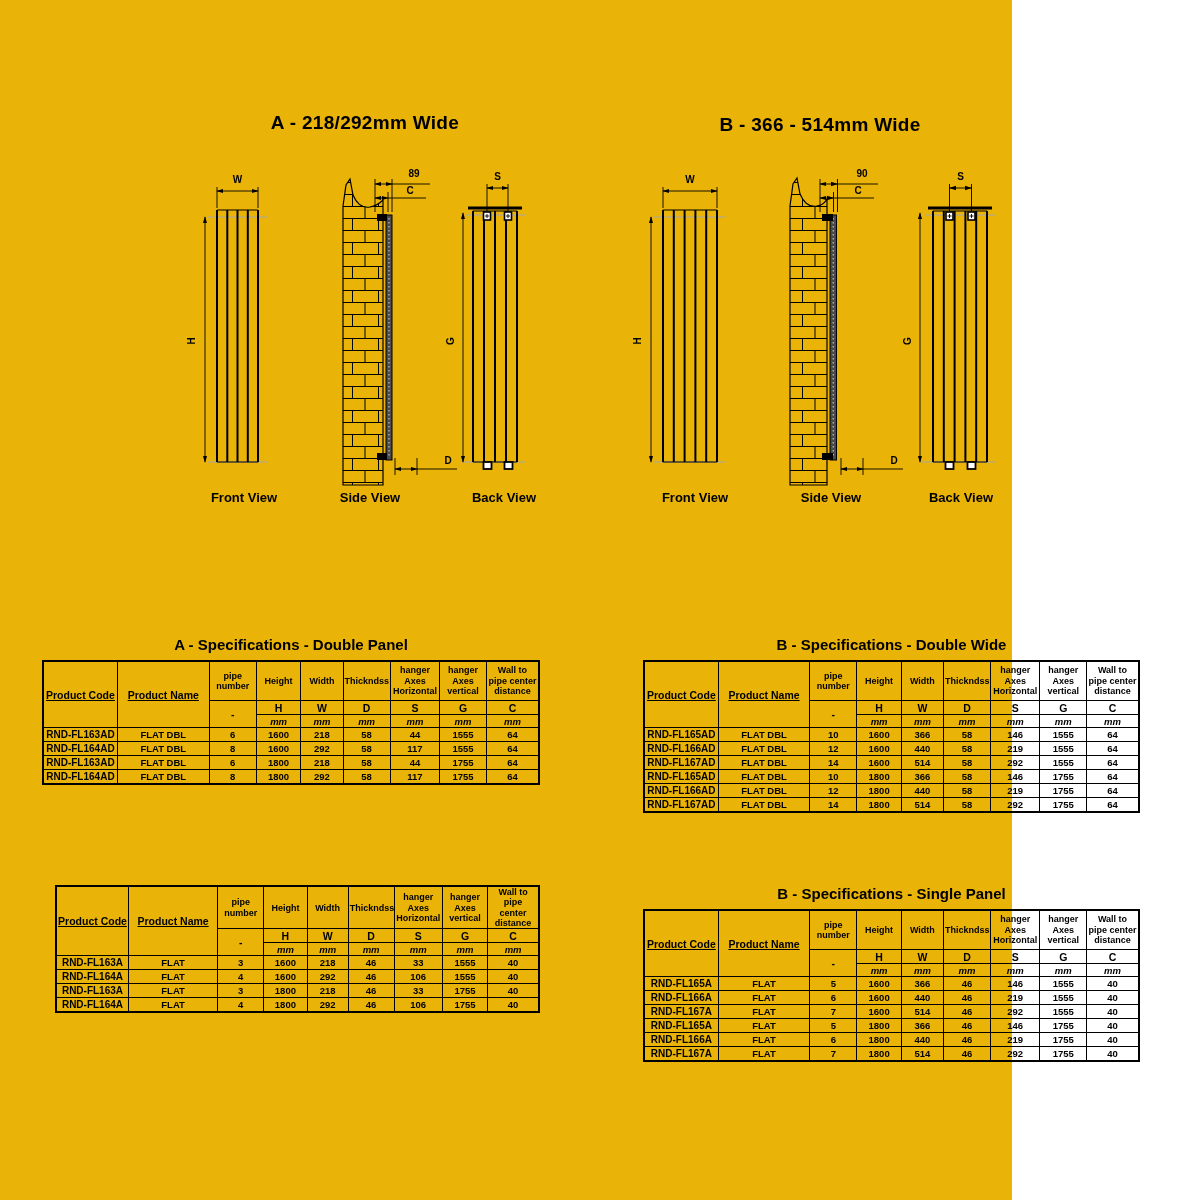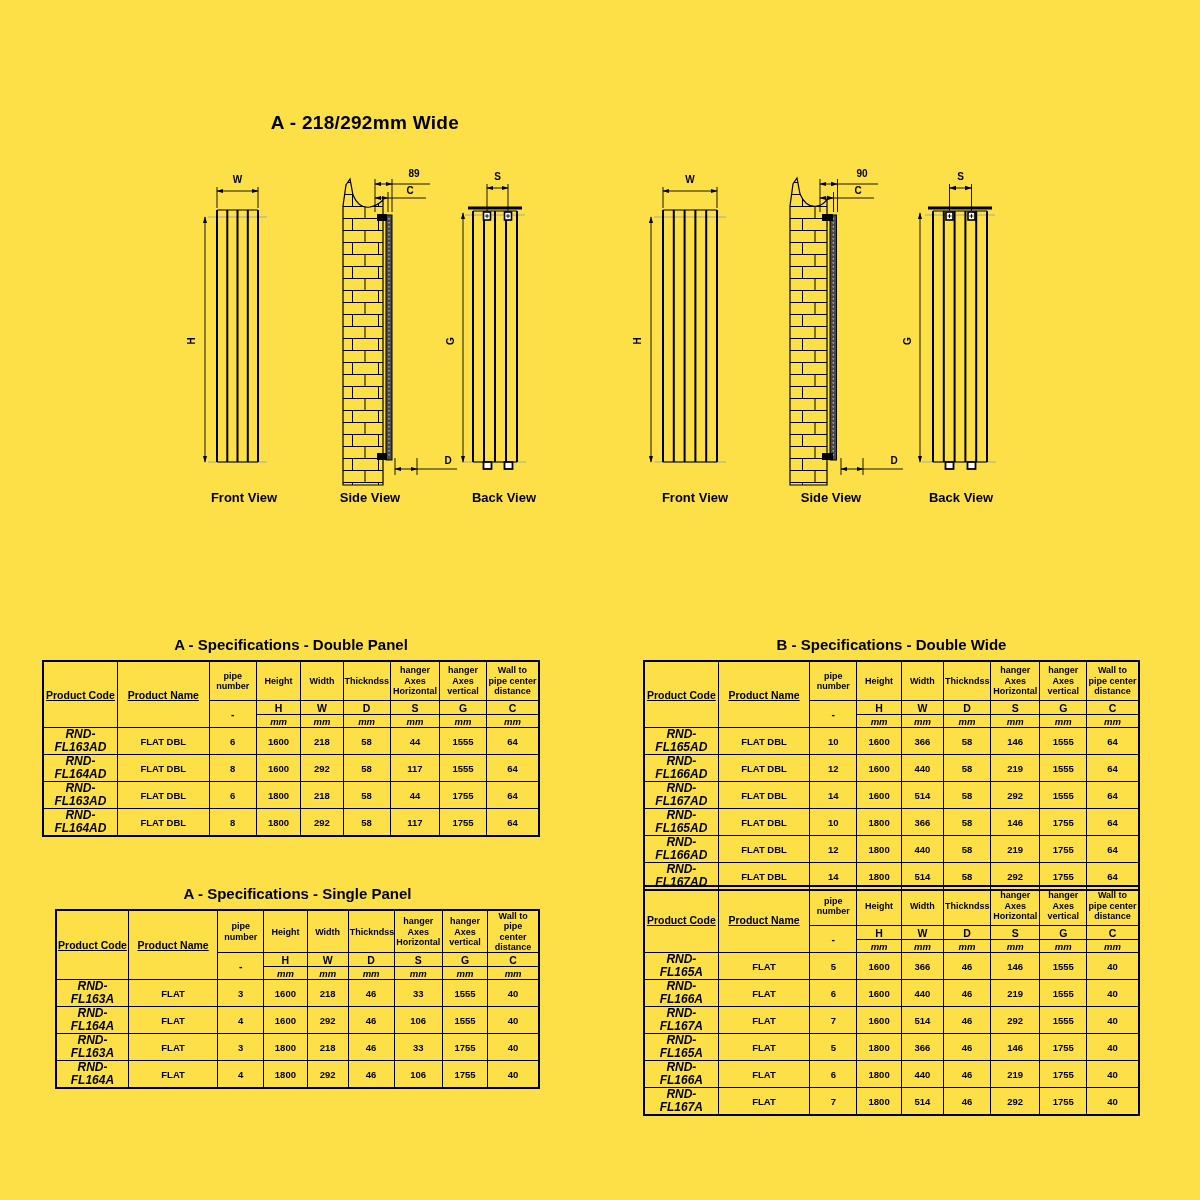--- a/index.html
+++ b/index.html
@@ -1,18 +1,18 @@
 <!DOCTYPE html>
 <html><head>
 <meta charset="utf-8">
 <style>
   html,body { margin:0; padding:0; background:#ffffff; }
   body { width:1200px; height:1200px; position:relative; overflow:hidden;
          font-family:"Liberation Sans", sans-serif; color:#000; }
-  .page { position:absolute; left:0; top:0; width:1200px; height:1200px; background:#fde047; }
+  .page { position:absolute; left:0; top:0; width:1012px; height:1200px; background:#eab308; }
 
   .sec-title { position:absolute; text-align:center; font-size:19px; font-weight:bold; letter-spacing:.3px; }
   .title-a { left:170px; top:112px; width:390px; }
   .title-b { left:620px; top:114px; width:400px; }
 
   .svg-a { position:absolute; left:170px; top:158px; }
   .svg-b { position:absolute; left:620px; top:158px; }
 
   svg text { font-family:"Liberation Sans", sans-serif; fill:#000; font-weight:bold; }
   .dim-text { font-size:10px; }
@@ -32,28 +32,29 @@
   .spec-title { font-size:15px; font-weight:bold; text-align:center; margin:0 0 7px 0; }
 
   table.spec { border-collapse:collapse; width:100%; table-layout:fixed; border:2px solid #000; }
   table.spec th, table.spec td { border:1px solid #000; text-align:center; vertical-align:middle;
        font-weight:bold; color:#000; padding:0 1px; }
   table.spec th.top  { height:38px; font-size:9px;  line-height:1.15; }
   table.spec th.big  { font-size:10.5px;text-decoration:underline; }
   table.spec th.sym  { height:13px; font-size:10.5px; }
   table.spec th.unit { height:12px; font-size:9.5px;font-style:italic; }
   table.spec td { height:13px; line-height:13px; font-size:9.5px; }
-  table.spec td.code { font-size:12px;font-style:italic; }
+  table.spec td.code { font-size:10px; }
 </style>
 </head>
 <body>
 
 <div class="page">
 
   <div class="sec-title title-a">A - 218/292mm Wide</div>
+  <div class="sec-title title-b">B - 366 - 514mm Wide</div>
 
   <svg class="svg-a" width="390" height="352" viewBox="0 0 390 352">
     <defs>
       <marker id="arrA" viewBox="0 0 10 10" refX="9" refY="5" markerWidth="8" markerHeight="8" orient="auto-start-reverse">
         <path d="M0,2 L10,5 L0,8 Z" fill="#000"></path>
       </marker>
       <pattern id="brickA" width="26" height="24" patternUnits="userSpaceOnUse">
         <path d="M0,0.5 H26 M0,12.5 H26 M13,0 V12 M0.5,12 V24" stroke="#000" stroke-width="1" fill="none"></path>
       </pattern>
     </defs>
@@ -388,21 +389,20 @@
             <td>58</td>
             <td>292</td>
             <td>1755</td>
             <td>64</td>
           </tr>
         </tbody>
       </table>
   </div>
 
   <div class="tblock" id="ta-single">
-    <div class="spec-title">A - Specifications - Single Panel</div>
     <table class="spec">
         <colgroup>
           <col style="width: 15%;">
           <col style="width: 18.5%;">
           <col style="width: 9.5%;">
           <col style="width: 9%;">
           <col style="width: 8.5%;">
           <col style="width: 9.5%;">
           <col style="width: 10%;">
           <col style="width: 9.4%;">
@@ -481,20 +481,21 @@
             <td>46</td>
             <td>106</td>
             <td>1755</td>
             <td>40</td>
           </tr>
         </tbody>
       </table>
   </div>
 
   <div class="tblock" id="tb-single">
+    <div class="spec-title">B - Specifications - Single Panel</div>
     <table class="spec">
         <colgroup>
           <col style="width: 15%;">
           <col style="width: 18.5%;">
           <col style="width: 9.5%;">
           <col style="width: 9%;">
           <col style="width: 8.5%;">
           <col style="width: 9.5%;">
           <col style="width: 10%;">
           <col style="width: 9.4%;">

